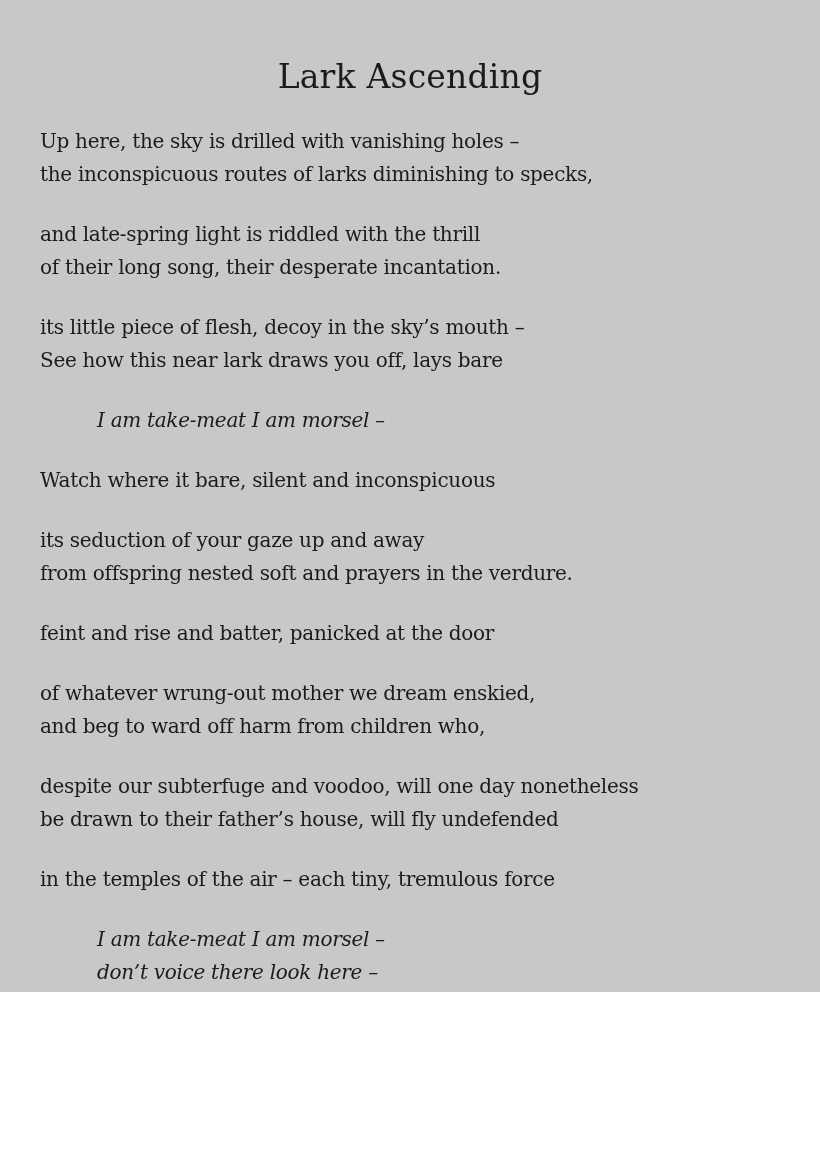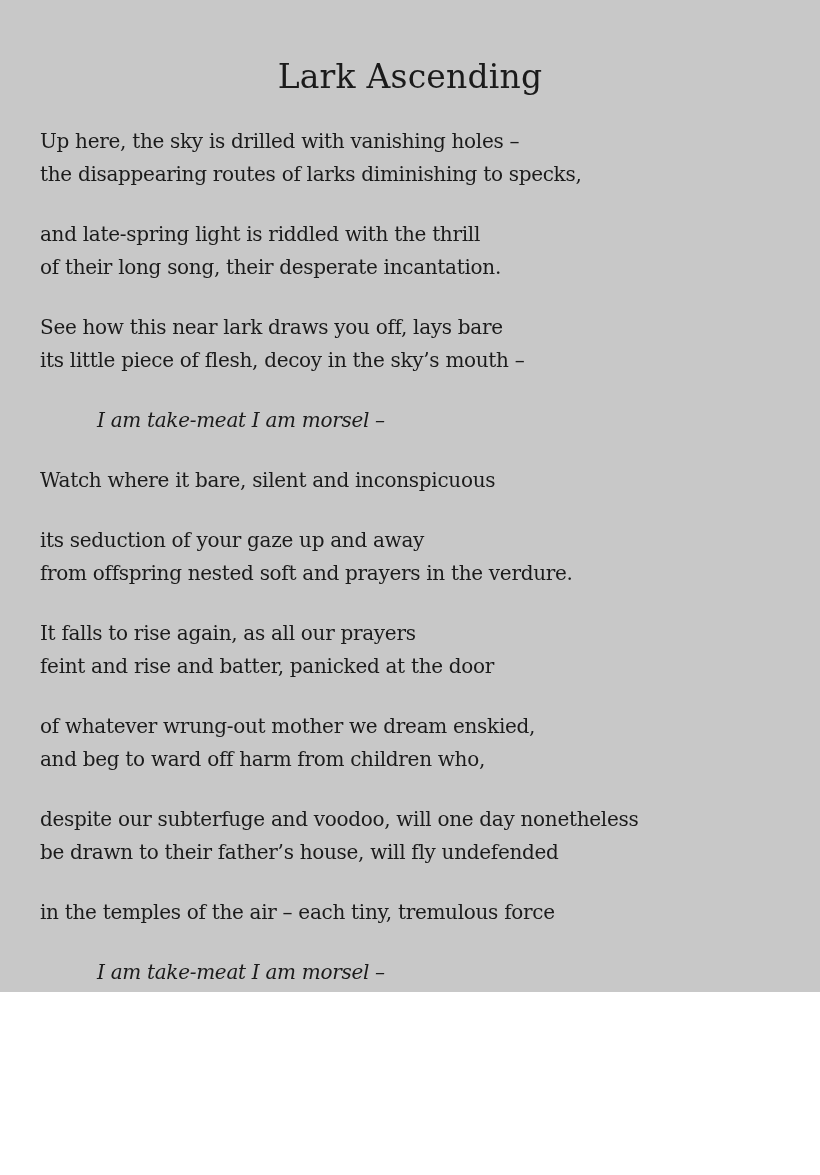--- a/index.html
+++ b/index.html
@@ -45,48 +45,47 @@
 <body>
 
 <div class="page">
 
   <h1 class="poem-title">Lark Ascending</h1>
 
   <div class="poem">
 
     <div class="stanza">
       <div class="poem-line">Up here, the sky is drilled with vanishing holes –</div>
-      <div class="poem-line">the disappearing routes of larks diminishing to specks,</div>
+      <div class="poem-line">the inconspicuous routes of larks diminishing to specks,</div>
     </div>
 
     <div class="stanza">
       <div class="poem-line">and late-spring light is riddled with the thrill</div>
       <div class="poem-line">of their long song, their desperate incantation.</div>
     </div>
 
     <div class="stanza">
+      <div class="poem-line">its little piece of flesh, decoy in the sky’s mouth –</div>
       <div class="poem-line">See how this near lark draws you off, lays bare</div>
-      <div class="poem-line">its little piece of flesh, decoy in the sky’s mouth –</div>
     </div>
 
     <div class="stanza refrain">
       <div class="poem-line">I am take-meat I am morsel –</div>
     </div>
 
     <div class="stanza">
       <div class="poem-line">Watch where it bare, silent and inconspicuous</div>
     </div>
 
     <div class="stanza">
       <div class="poem-line">its seduction of your gaze up and away</div>
       <div class="poem-line">from offspring nested soft and prayers in the verdure.</div>
     </div>
 
     <div class="stanza">
-      <div class="poem-line">It falls to rise again, as all our prayers</div>
       <div class="poem-line">feint and rise and batter, panicked at the door</div>
     </div>
 
     <div class="stanza">
       <div class="poem-line">of whatever wrung-out mother we dream enskied,</div>
       <div class="poem-line">and beg to ward off harm from children who,</div>
     </div>
 
     <div class="stanza">
       <div class="poem-line">despite our subterfuge and voodoo, will one day nonetheless</div>

